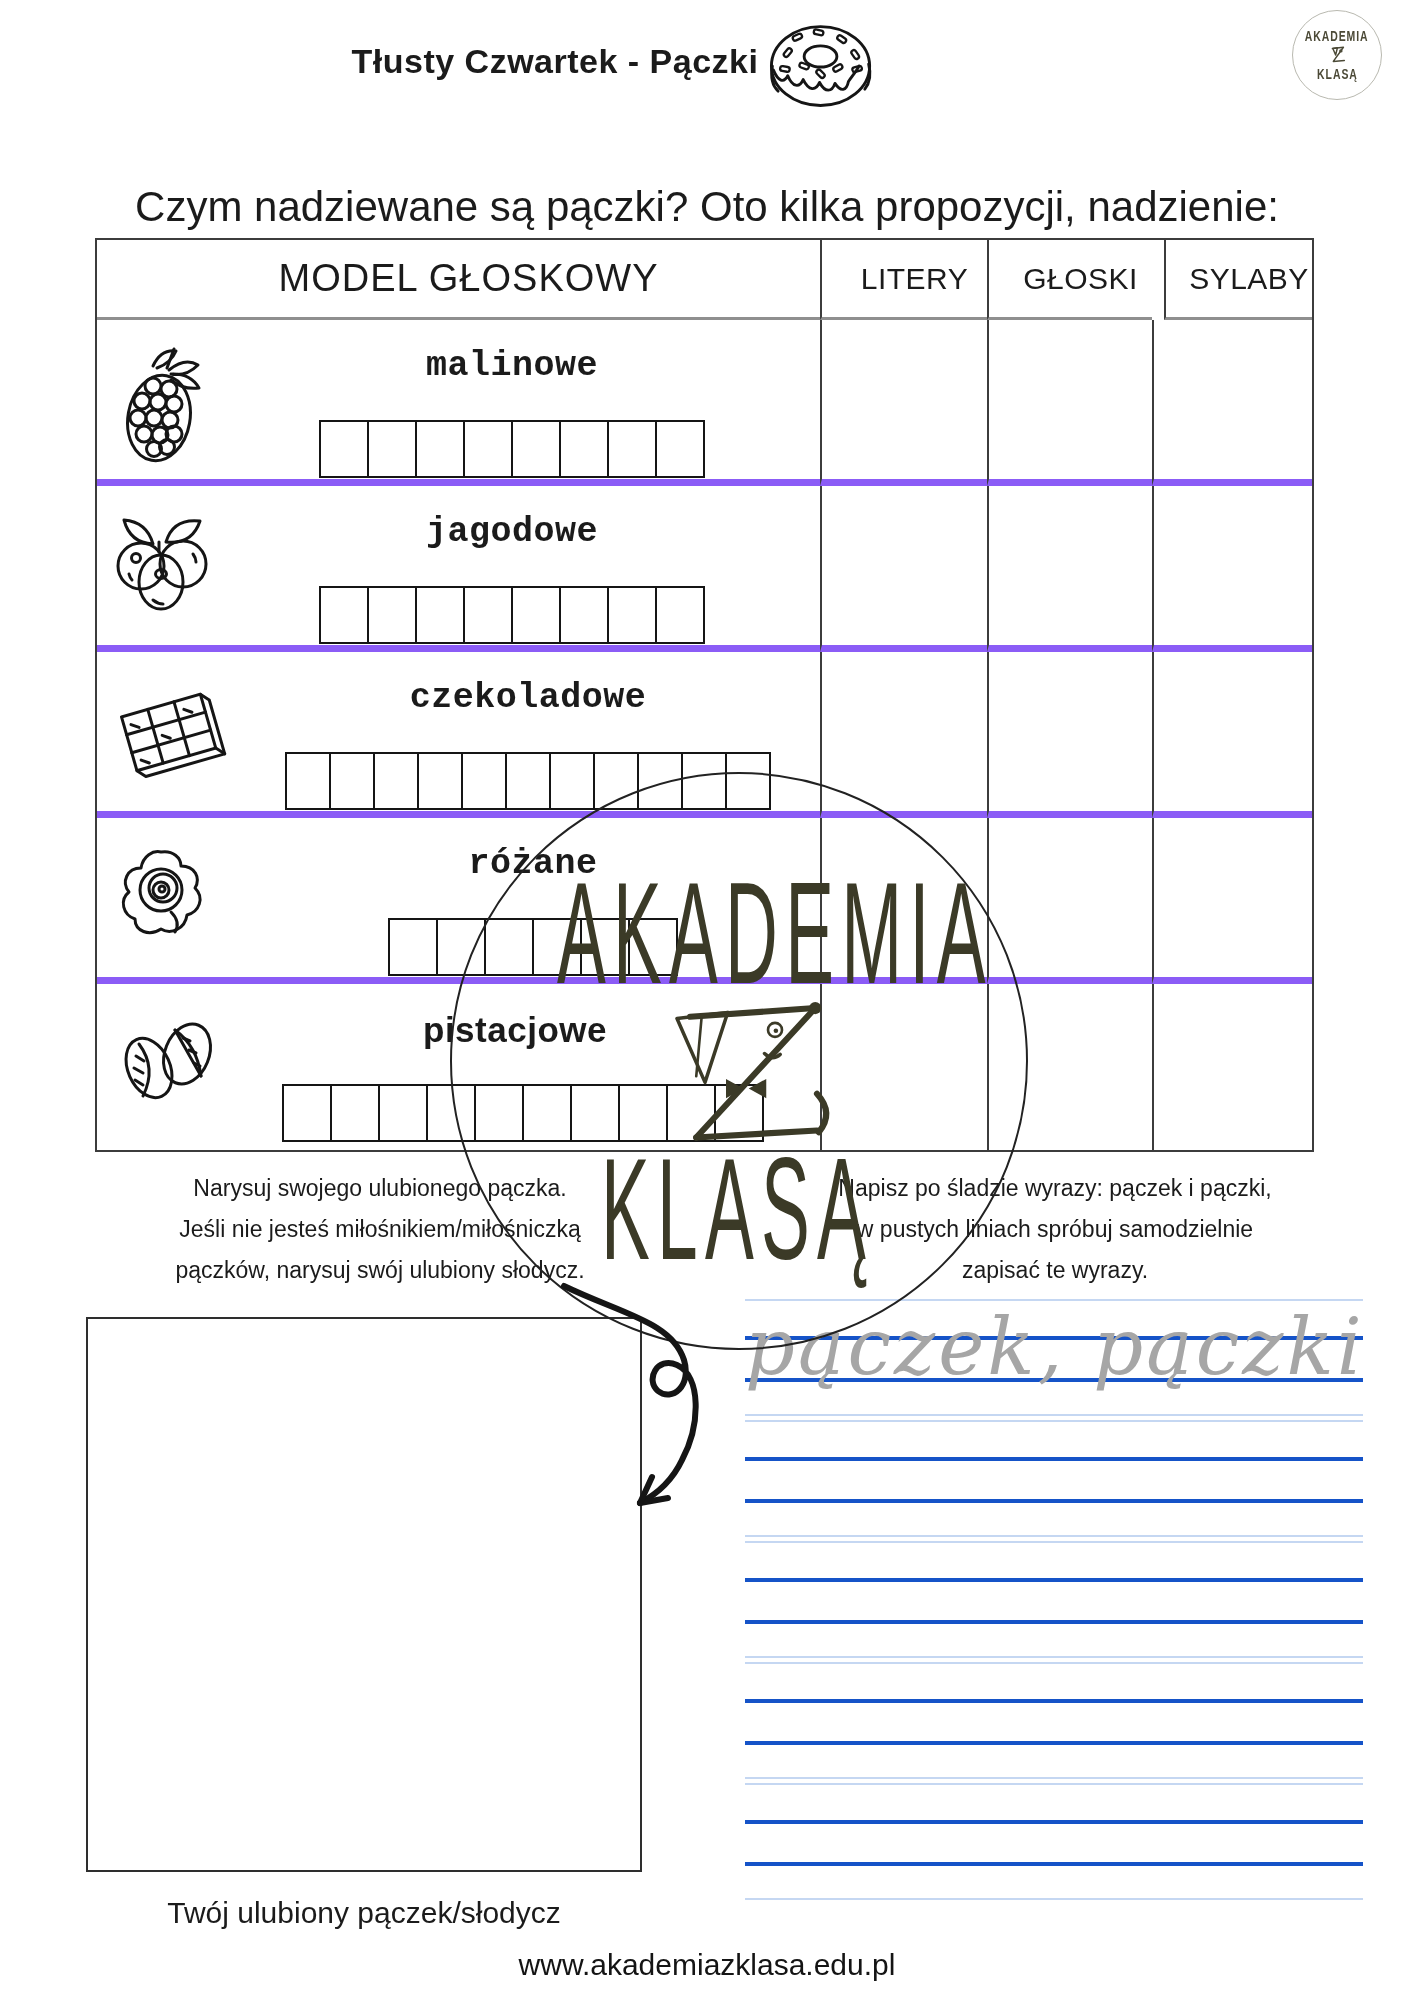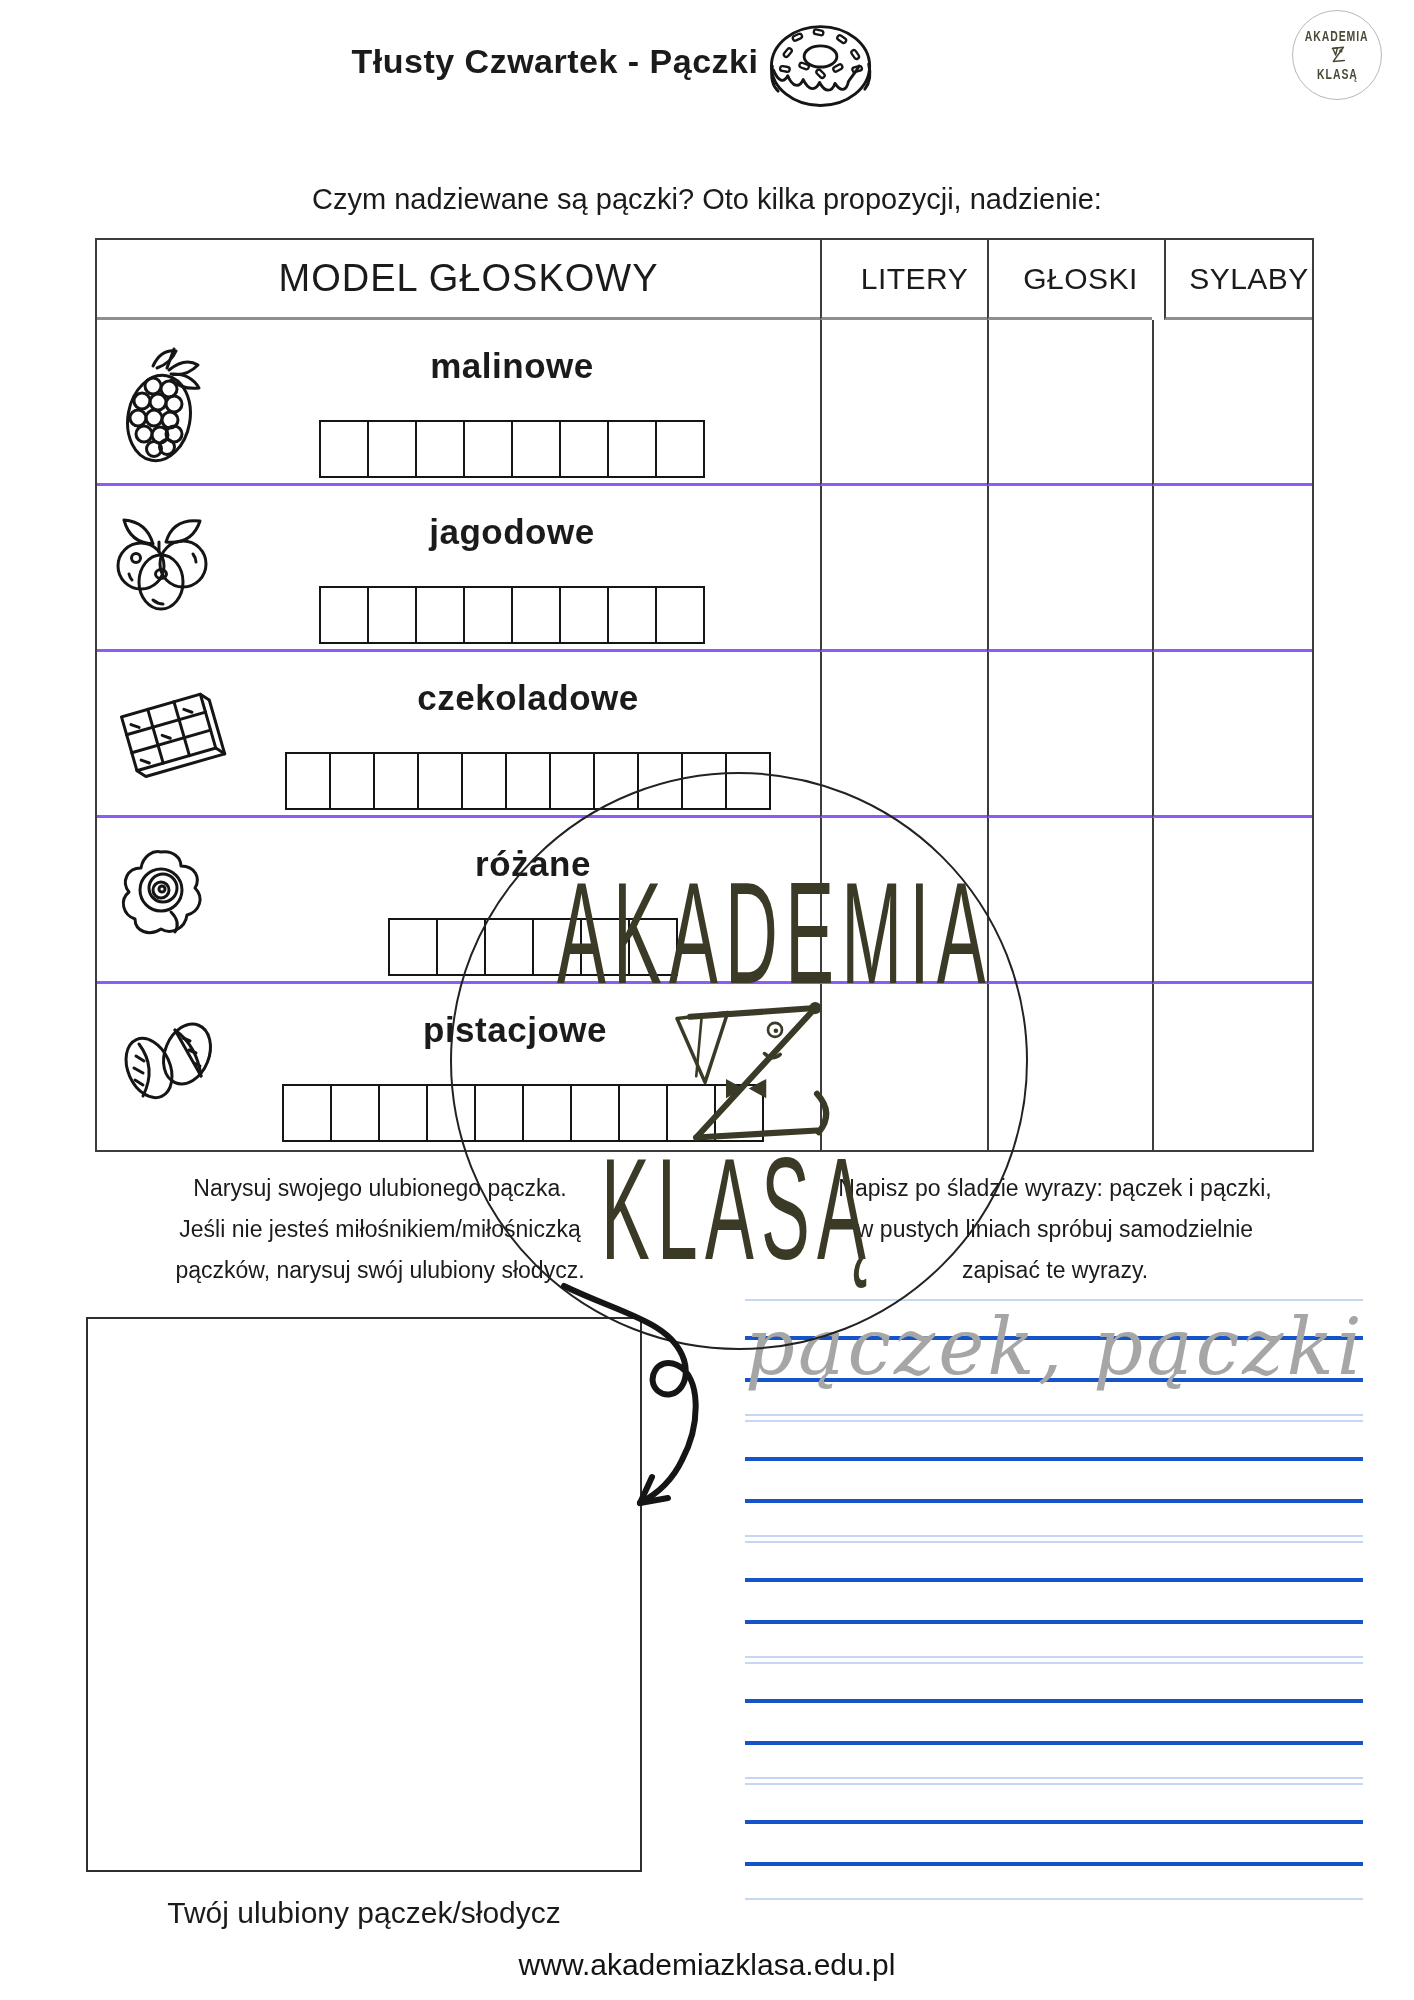--- a/index.html
+++ b/index.html
@@ -7,28 +7,28 @@
         font-family:"Liberation Sans",sans-serif;color:#1b1b1b;overflow:hidden;}
   
   .title{position:absolute;left:300px;top:42px;width:510px;text-align:center;
          font-size:34px;font-weight:600;letter-spacing:.5px;}
   .donut{position:absolute;left:760px;top:16px;width:122px;height:104px;}
   .logo{position:absolute;left:1292px;top:10px;width:88px;height:88px;border:1.5px solid #b9b9b0;
         border-radius:50%;display:flex;flex-direction:column;align-items:center;justify-content:center;
         color:#4b4936;}
   .logo .l1,.logo .l3{font-size:11px;letter-spacing:1px;transform:scale(.95,1.35);font-weight:600;}
   .logo svg{display:block;margin:1px 0;}
-  .intro{position:absolute;left:0;top:183px;width:100%;text-align:center;font-size:29px;}
+  .intro{position:absolute;left:0;top:183px;width:100%;text-align:center;font-size:42px;}
   
   .wtable{position:absolute;left:95px;top:238px;width:1215px;height:910px;border:2px solid #3c3c3c;
           display:grid;grid-template-columns:723px 167px 165px 160px;grid-template-rows:80px repeat(5,166px);
           box-sizing:content-box;z-index:1;}
   .cell{position:relative;box-sizing:border-box;padding-left:20px;}
   .c2,.c3,.c4{border-left:2px solid #3c3c3c;}
-  .hb{border-bottom:3px solid #8b5cf6;}
+  .hb{border-bottom:7px solid #8b5cf6;font-family:Liberation Mono, monospace;}
   .th{display:flex;align-items:center;justify-content:center;}
   .th.c1{font-size:38px;letter-spacing:1px;}
   .th.c2,.th.c3,.th.c4{font-size:30px;letter-spacing:.5px;}
   .row-icon{position:absolute;left:14px;top:24px;}
   .word-label{position:absolute;top:26px;text-align:center;font-size:35px;font-weight:600;letter-spacing:.5px;}
   .boxes{position:absolute;top:100px;display:flex;}
   .lbox{box-sizing:border-box;height:58px;border:2px solid #151515;background:#fff;}
   .lbox + .lbox{margin-left:-2px;}
   
   .wm-circle{position:absolute;left:450px;top:772px;width:574px;height:574px;border:2px solid #222;

